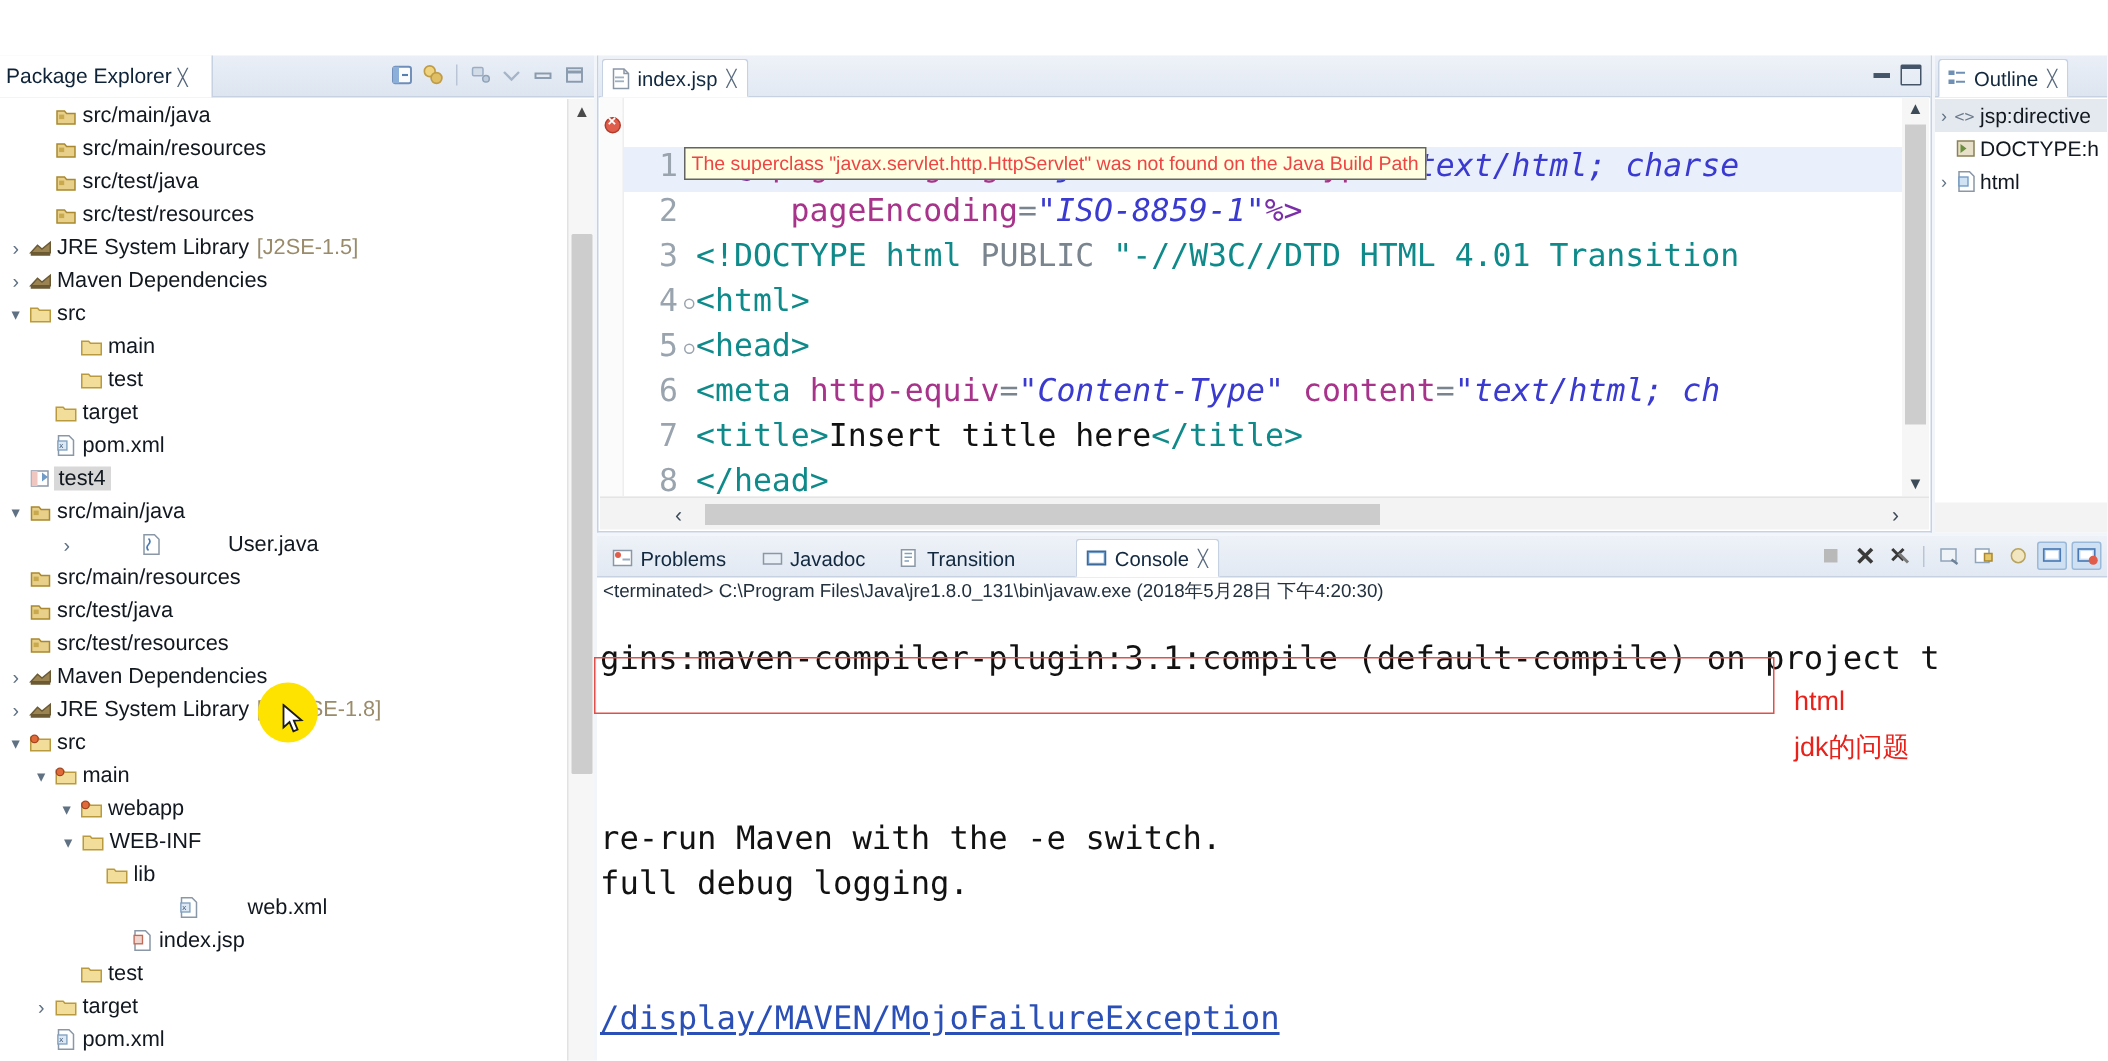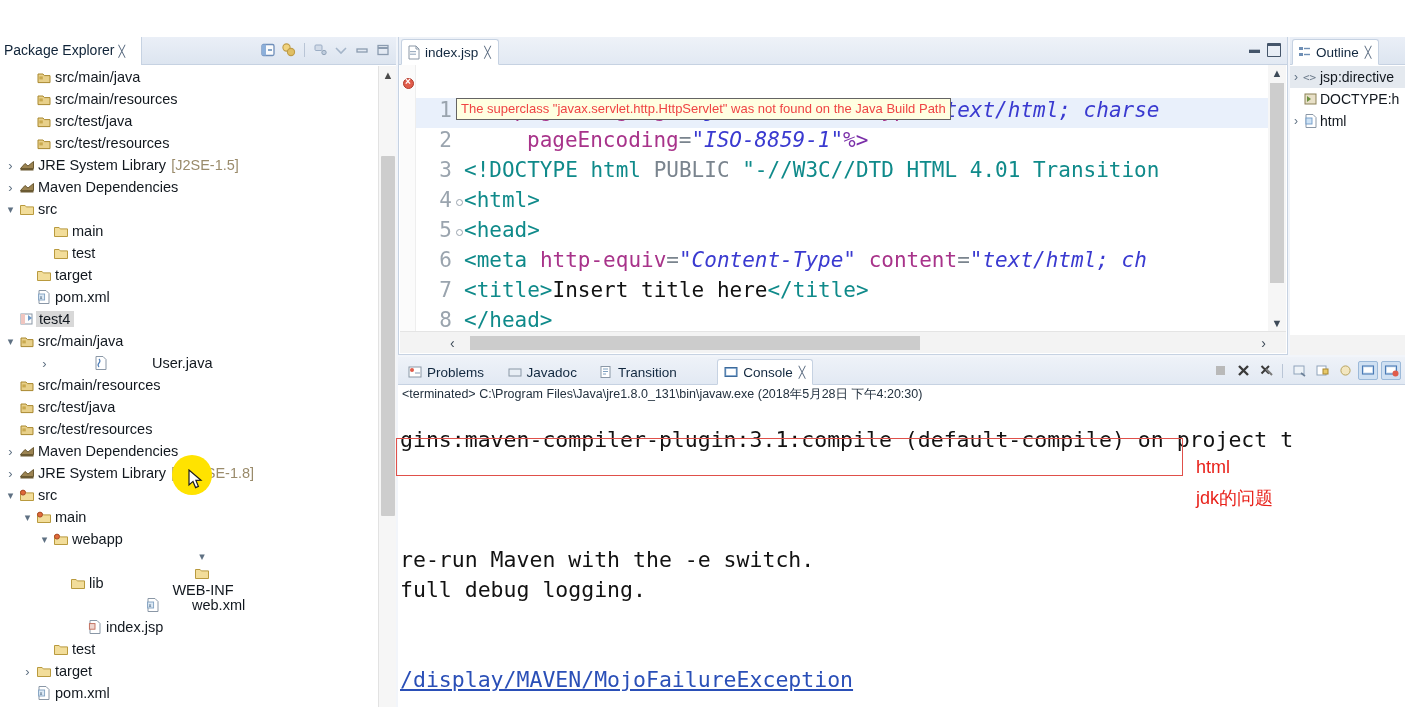--- a/index.html
+++ b/index.html
@@ -492,39 +492,39 @@
         <div class="row" style="padding-left: 38px;">
           <span class="arrow open"></span>
           <span class="ico">
             <svg class="g" width="16" height="16" viewBox="0 0 16 16">
               <path d="M1.5 4.5 h4.6 l1.2 1.4 h7.2 v7.6 h-13z" fill="#f2dd9a" stroke="#b99a3e" stroke-width="1"></path>
               <circle cx="4" cy="5.6" r="2.5" fill="#e06a3a" stroke="#a24521" stroke-width=".9"></circle>
             </svg>
           </span>
           <span class="lbl">webapp</span>
         </div>
-        <div class="row" style="padding-left: 26px; flex-direction: column;">
+        <div class="row" style="padding-left: 39px;">
           <span class="arrow open"></span>
           <span class="ico">
             <svg class="g" width="16" height="16" viewBox="0 0 16 16">
               <path d="M1.5 4.5 h4.6 l1.2 1.4 h7.2 v7.6 h-13z" fill="#f2dd9a" stroke="#b99a3e" stroke-width="1"></path>
             </svg>
           </span>
           <span class="lbl">WEB-INF</span>
         </div>
         <div class="row" style="padding-left: 55px;">
           <span class="arrow "></span>
           <span class="ico">
             <svg class="g" width="16" height="16" viewBox="0 0 16 16">
               <path d="M1.5 4.5 h4.6 l1.2 1.4 h7.2 v7.6 h-13z" fill="#f2dd9a" stroke="#b99a3e" stroke-width="1"></path>
             </svg>
           </span>
           <span class="lbl">lib</span>
         </div>
-        <div class="row" style="padding-left: 102px; gap: 28px;">
+        <div class="row" style="padding-left: 75px; gap: 28px;">
           <span class="arrow "></span>
           <span class="ico">
             <svg class="g" width="16" height="16" viewBox="0 0 16 16">
               <path d="M3 1.5 h7 l3 3 v10 h-10z" fill="#fff" stroke="#8a97a6" stroke-width="1"></path>
               <rect x="2.6" y="5" width="6" height="6" fill="#dce9f5" stroke="#7fa0c0" stroke-width=".9"></rect>
               <text x="3.4" y="9.8" font-size="5" fill="#35506d" font-family="monospace">x</text>
             </svg>
           </span>
           <span class="lbl">web.xml</span>
         </div>

